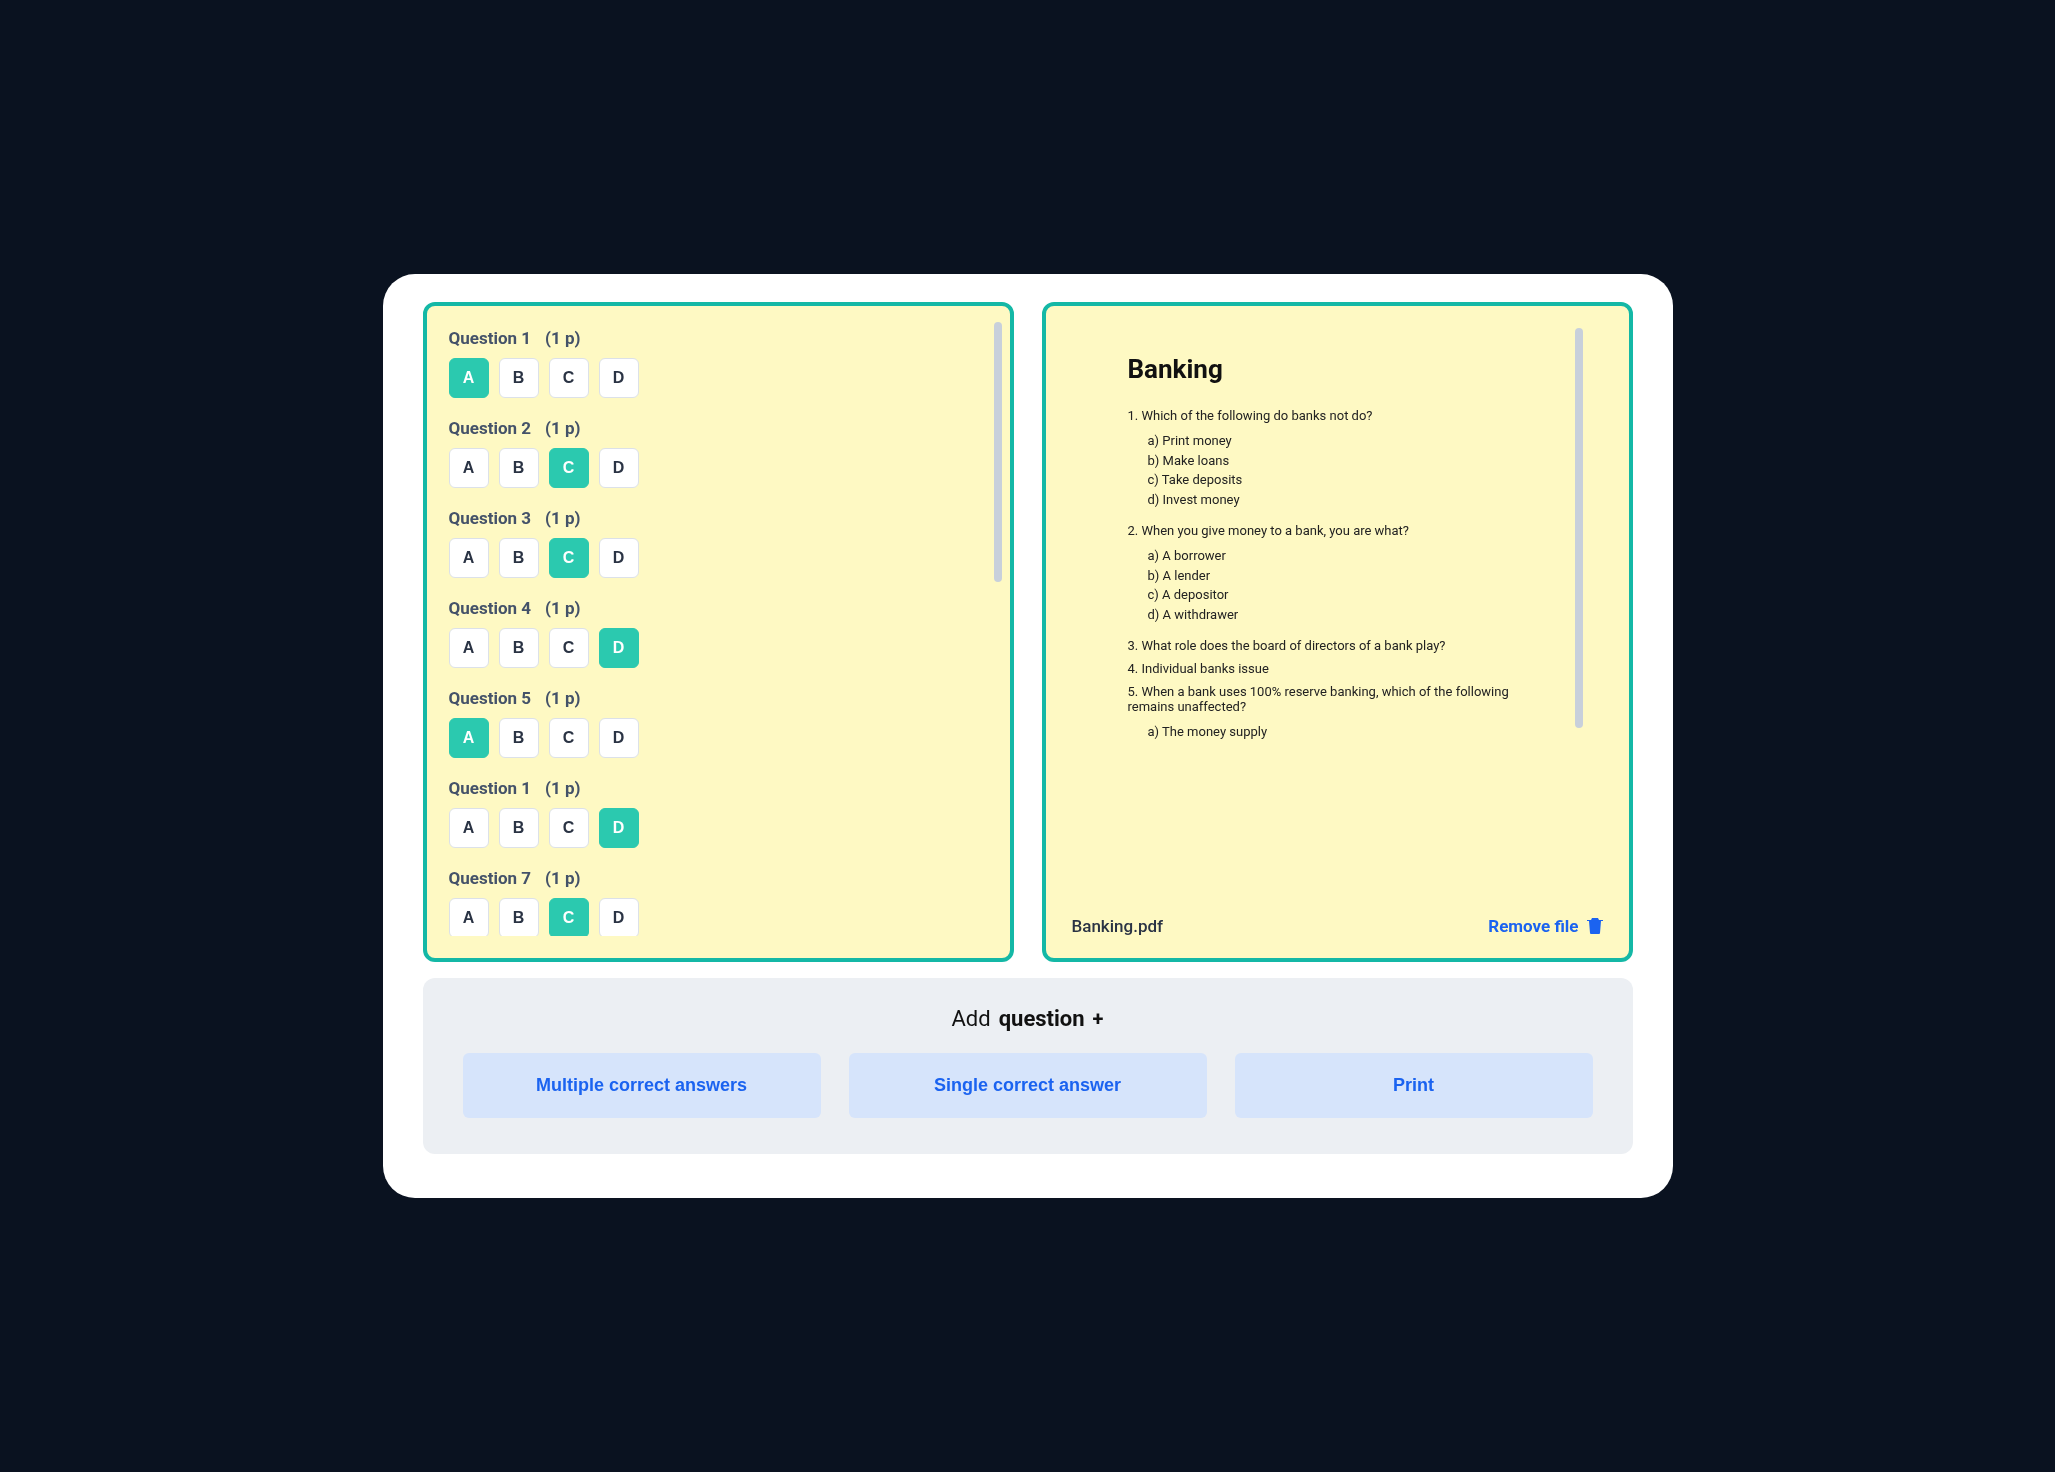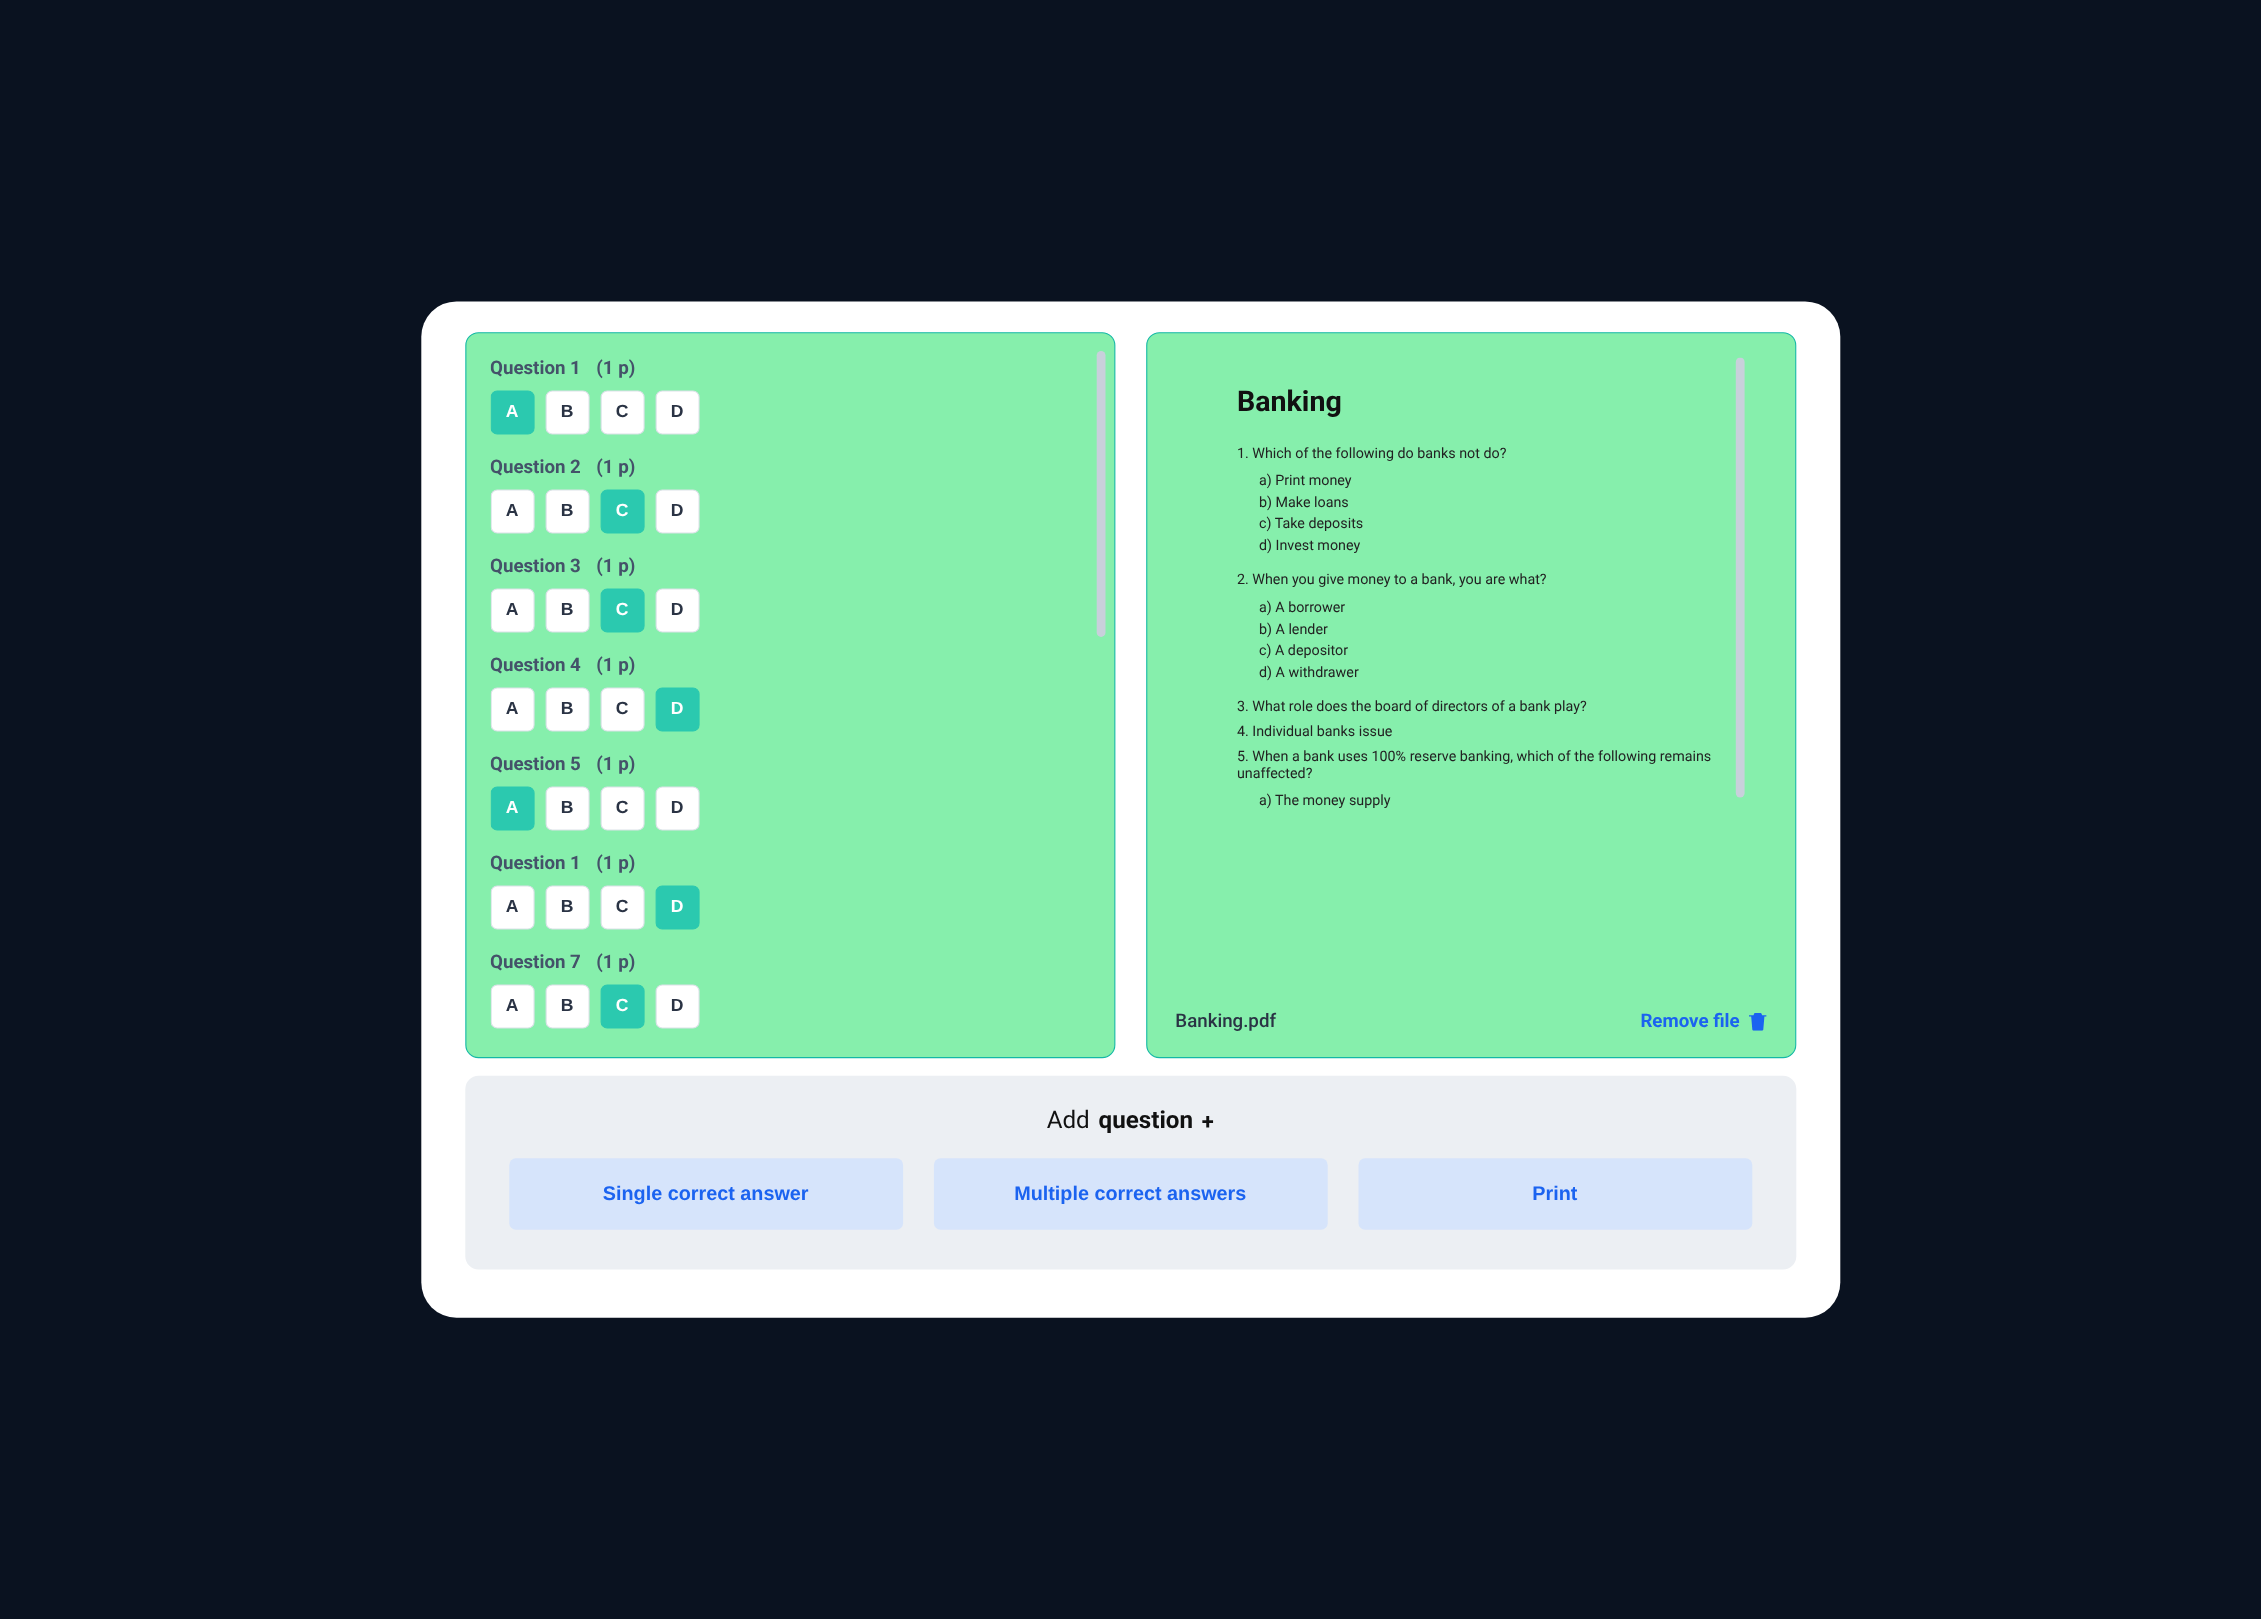--- a/index.html
+++ b/index.html
@@ -21,27 +21,27 @@
   display: flex;
   flex-direction: column;
   gap: 16px;
 }
 .top-row {
   display: flex;
   gap: 28px;
   height: 660px;
 }
 .panel {
-  border: 1px solid #14b8a6;
+  border: 4px solid #14b8a6;
   border-radius: 12px;
   padding: 22px 22px;
   position: relative;
   overflow: hidden;
   flex: 1;
-  background: #86efac;
+  background: #fef9c3;
 }
 .panel.questions { flex: 1; }
 .panel.preview { flex: 1; display: flex; flex-direction: column; }
 .scroll-indicator {
   position: absolute;
   right: 8px;
   top: 16px;
   width: 8px;
   height: 260px;
   background: #c8d0db;
@@ -295,18 +295,18 @@
 
   </div>
 
   <div class="add-panel">
     <div class="add-title">
       <span>Add</span>
       <strong>question</strong>
       <span class="plus-icon">+</span>
     </div>
     <div class="add-opts" id="add-opts">
+        <button class="add-opt">Multiple correct answers</button>
         <button class="add-opt">Single correct answer</button>
-        <button class="add-opt">Multiple correct answers</button>
         <button class="add-opt">Print</button>
       </div>
   </div>
 </div>
 
 </body></html>

